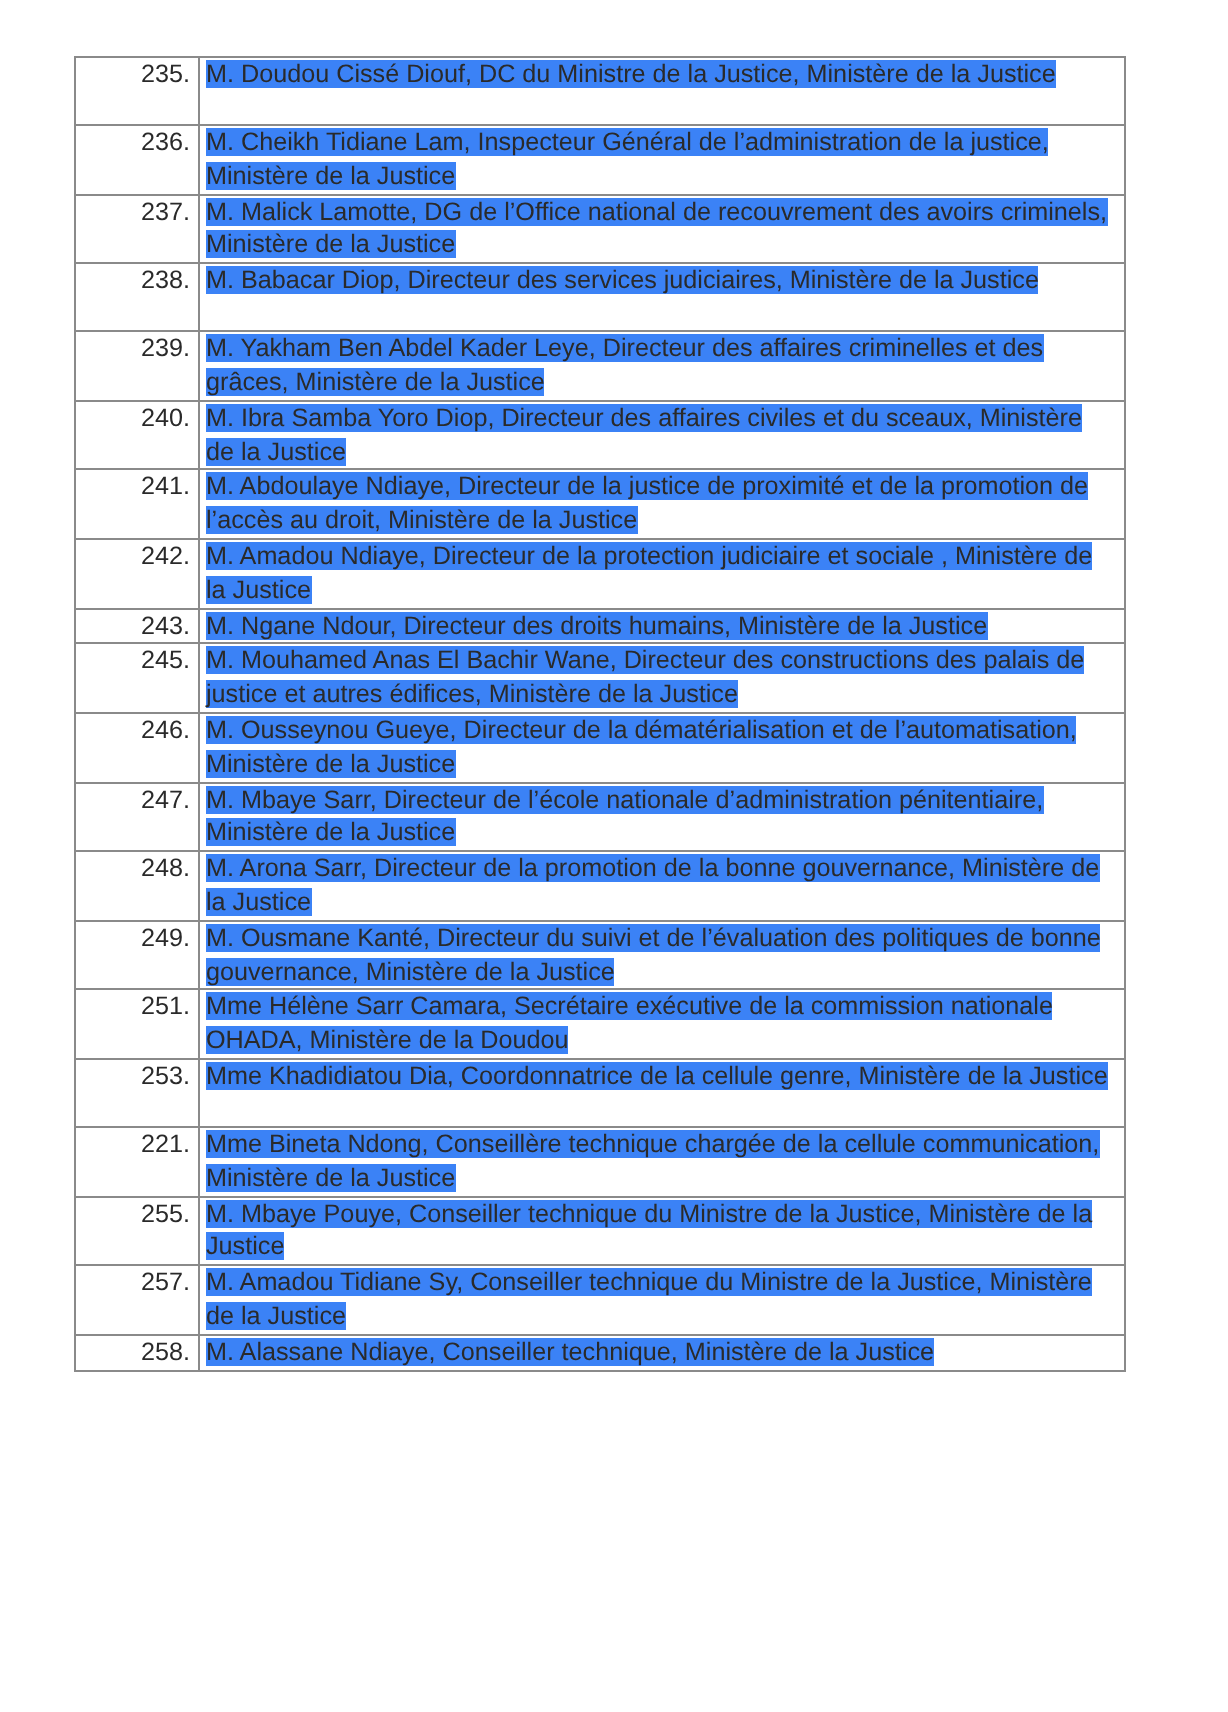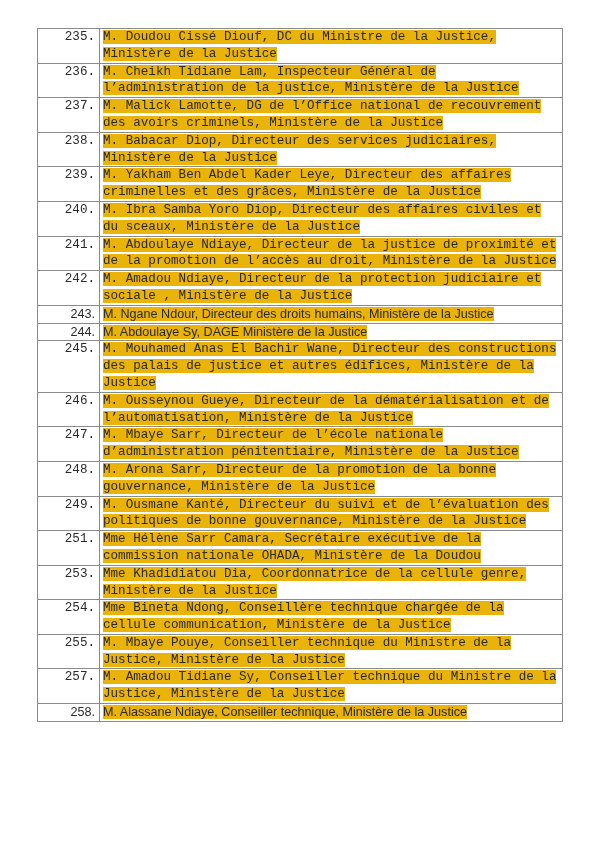--- a/index.html
+++ b/index.html
@@ -4,22 +4,22 @@
 <style>
   html, body { margin:0; padding:0; background:#ffffff; }
   body { width:614px; height:856px; position:relative; overflow:hidden;
          font-family:"Liberation Sans", sans-serif; color:#2a2a2a; }
   .doc-table { position:absolute; left:37px; top:28px; width:526px;
                border-collapse:collapse; table-layout:fixed; }
   .doc-table td { border:1px solid #8a8a8a; vertical-align:top; padding:0;
                   font-size:12.6px; line-height:16.8px; }
   .num-cell { width:62px; text-align:right; padding-right:4px !important; box-sizing:border-box; }
   .text-cell { padding-left:3px !important; padding-right:4px !important; }
-  .hl { background:#eab308; box-decoration-break:clone; -webkit-box-decoration-break:clone; }
-  .row-2 td { height:33px;font-family:Liberation Mono, monospace; }
+  .hl { background:#3b82f6; box-decoration-break:clone; -webkit-box-decoration-break:clone; }
+  .row-2 td { height:33px; }
   .row-1 td { height:16px; }
 </style>
 </head>
 <body>
 
 <table class="doc-table">
   <tbody>
     <tr class="row-2">
         <td class="num-cell">235.</td>
         <td class="text-cell"><span class="hl">M. Doudou Cissé Diouf, DC du Ministre de la Justice, Ministère de la Justice</span></td>
@@ -49,24 +49,20 @@
         <td class="text-cell"><span class="hl">M. Abdoulaye Ndiaye, Directeur de la justice de proximité et de la promotion de l’accès au droit, Ministère de la Justice</span></td>
       </tr>
     <tr class="row-2">
         <td class="num-cell">242.</td>
         <td class="text-cell"><span class="hl">M.  Amadou Ndiaye, Directeur de la protection judiciaire et sociale , Ministère de la Justice</span></td>
       </tr>
     <tr class="row-1">
         <td class="num-cell">243.</td>
         <td class="text-cell"><span class="hl">M. Ngane Ndour, Directeur des droits humains, Ministère de la Justice</span></td>
       </tr>
-    <tr class="row-1">
-        <td class="num-cell">244.</td>
-        <td class="text-cell"><span class="hl">M. Abdoulaye Sy, DAGE Ministère de la Justice</span></td>
-      </tr>
     <tr class="row-2">
         <td class="num-cell">245.</td>
         <td class="text-cell"><span class="hl">M. Mouhamed Anas El Bachir Wane, Directeur des constructions des palais de justice et autres édifices, Ministère de la Justice</span></td>
       </tr>
     <tr class="row-2">
         <td class="num-cell">246.</td>
         <td class="text-cell"><span class="hl">M. Ousseynou Gueye, Directeur de la dématérialisation et de l’automatisation, Ministère de la Justice</span></td>
       </tr>
     <tr class="row-2">
         <td class="num-cell">247.</td>
@@ -82,21 +78,21 @@
       </tr>
     <tr class="row-2">
         <td class="num-cell">251.</td>
         <td class="text-cell"><span class="hl">Mme Hélène Sarr Camara, Secrétaire exécutive de la commission nationale OHADA, Ministère de la Doudou</span></td>
       </tr>
     <tr class="row-2">
         <td class="num-cell">253.</td>
         <td class="text-cell"><span class="hl">Mme Khadidiatou Dia, Coordonnatrice de la cellule genre, Ministère de la Justice</span></td>
       </tr>
     <tr class="row-2">
-        <td class="num-cell">254.</td>
+        <td class="num-cell">221.</td>
         <td class="text-cell"><span class="hl">Mme Bineta Ndong, Conseillère technique chargée de la cellule communication, Ministère de la Justice</span></td>
       </tr>
     <tr class="row-2">
         <td class="num-cell">255.</td>
         <td class="text-cell"><span class="hl">M. Mbaye Pouye, Conseiller technique du Ministre de la Justice, Ministère de la Justice</span></td>
       </tr>
     <tr class="row-2">
         <td class="num-cell">257.</td>
         <td class="text-cell"><span class="hl">M. Amadou Tidiane Sy, Conseiller technique du Ministre de la Justice, Ministère de la Justice</span></td>
       </tr>

